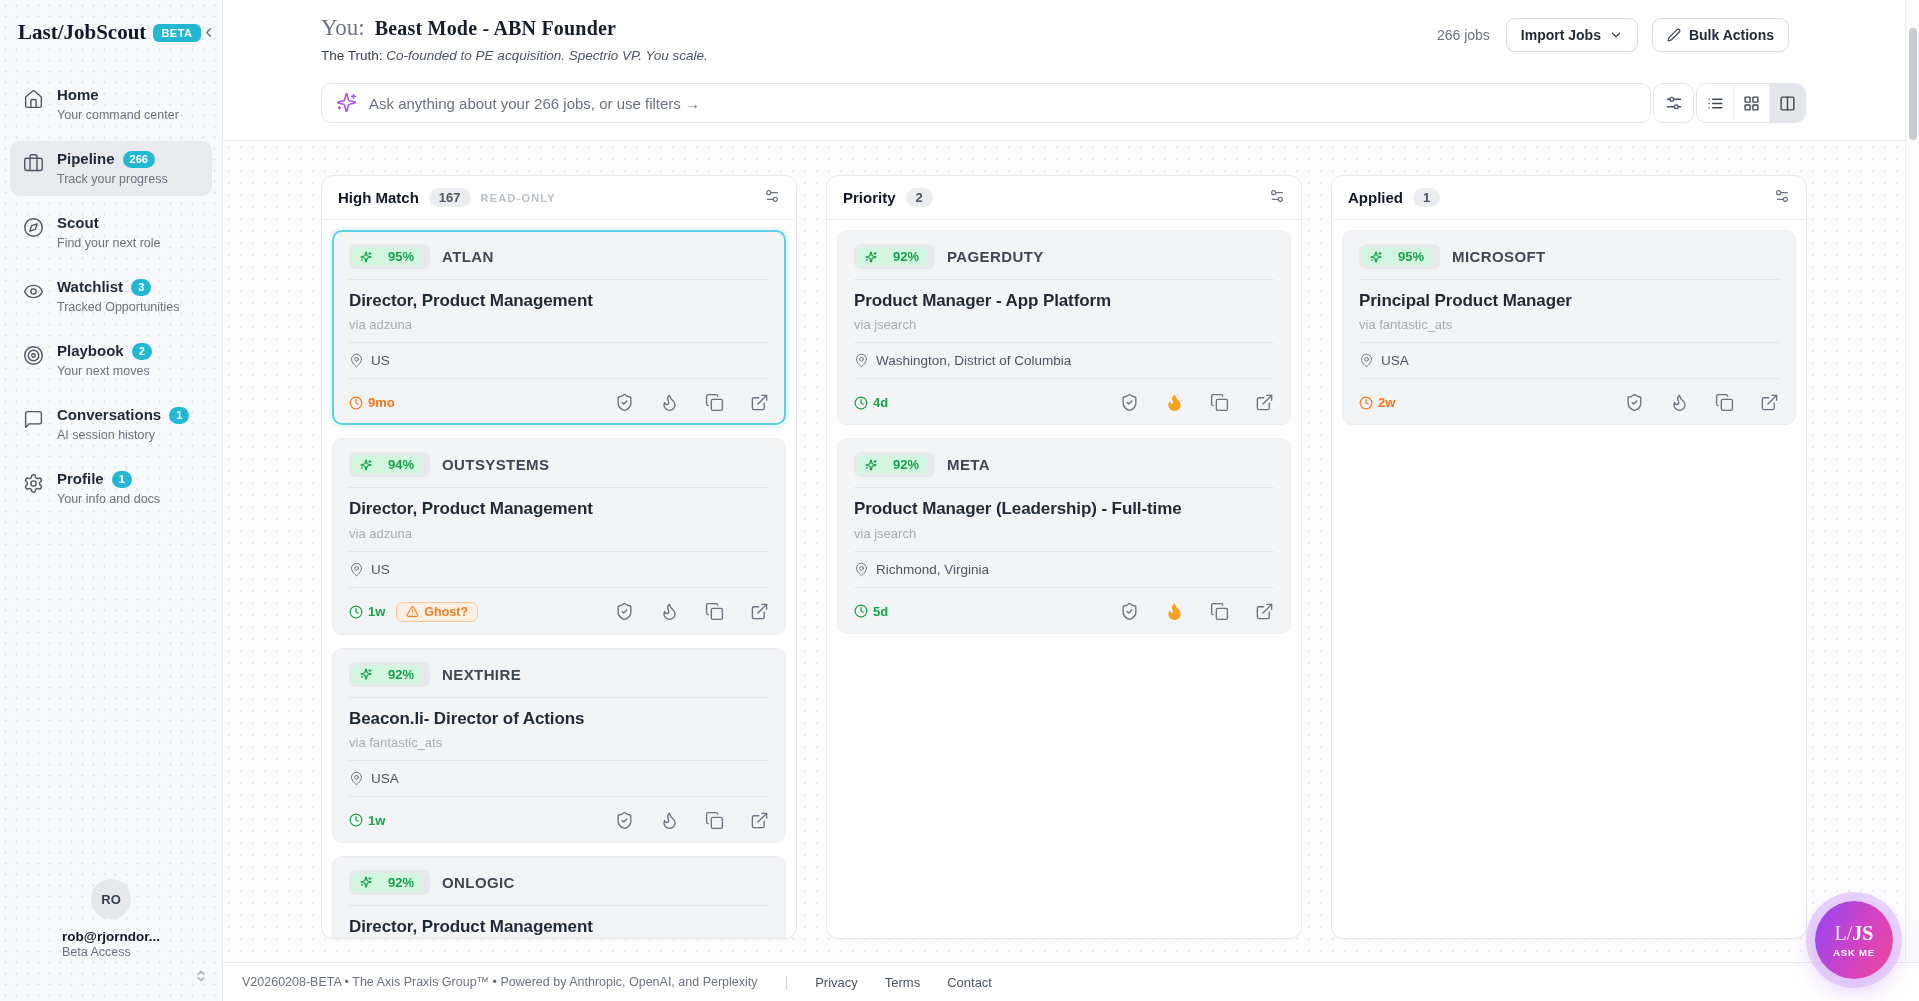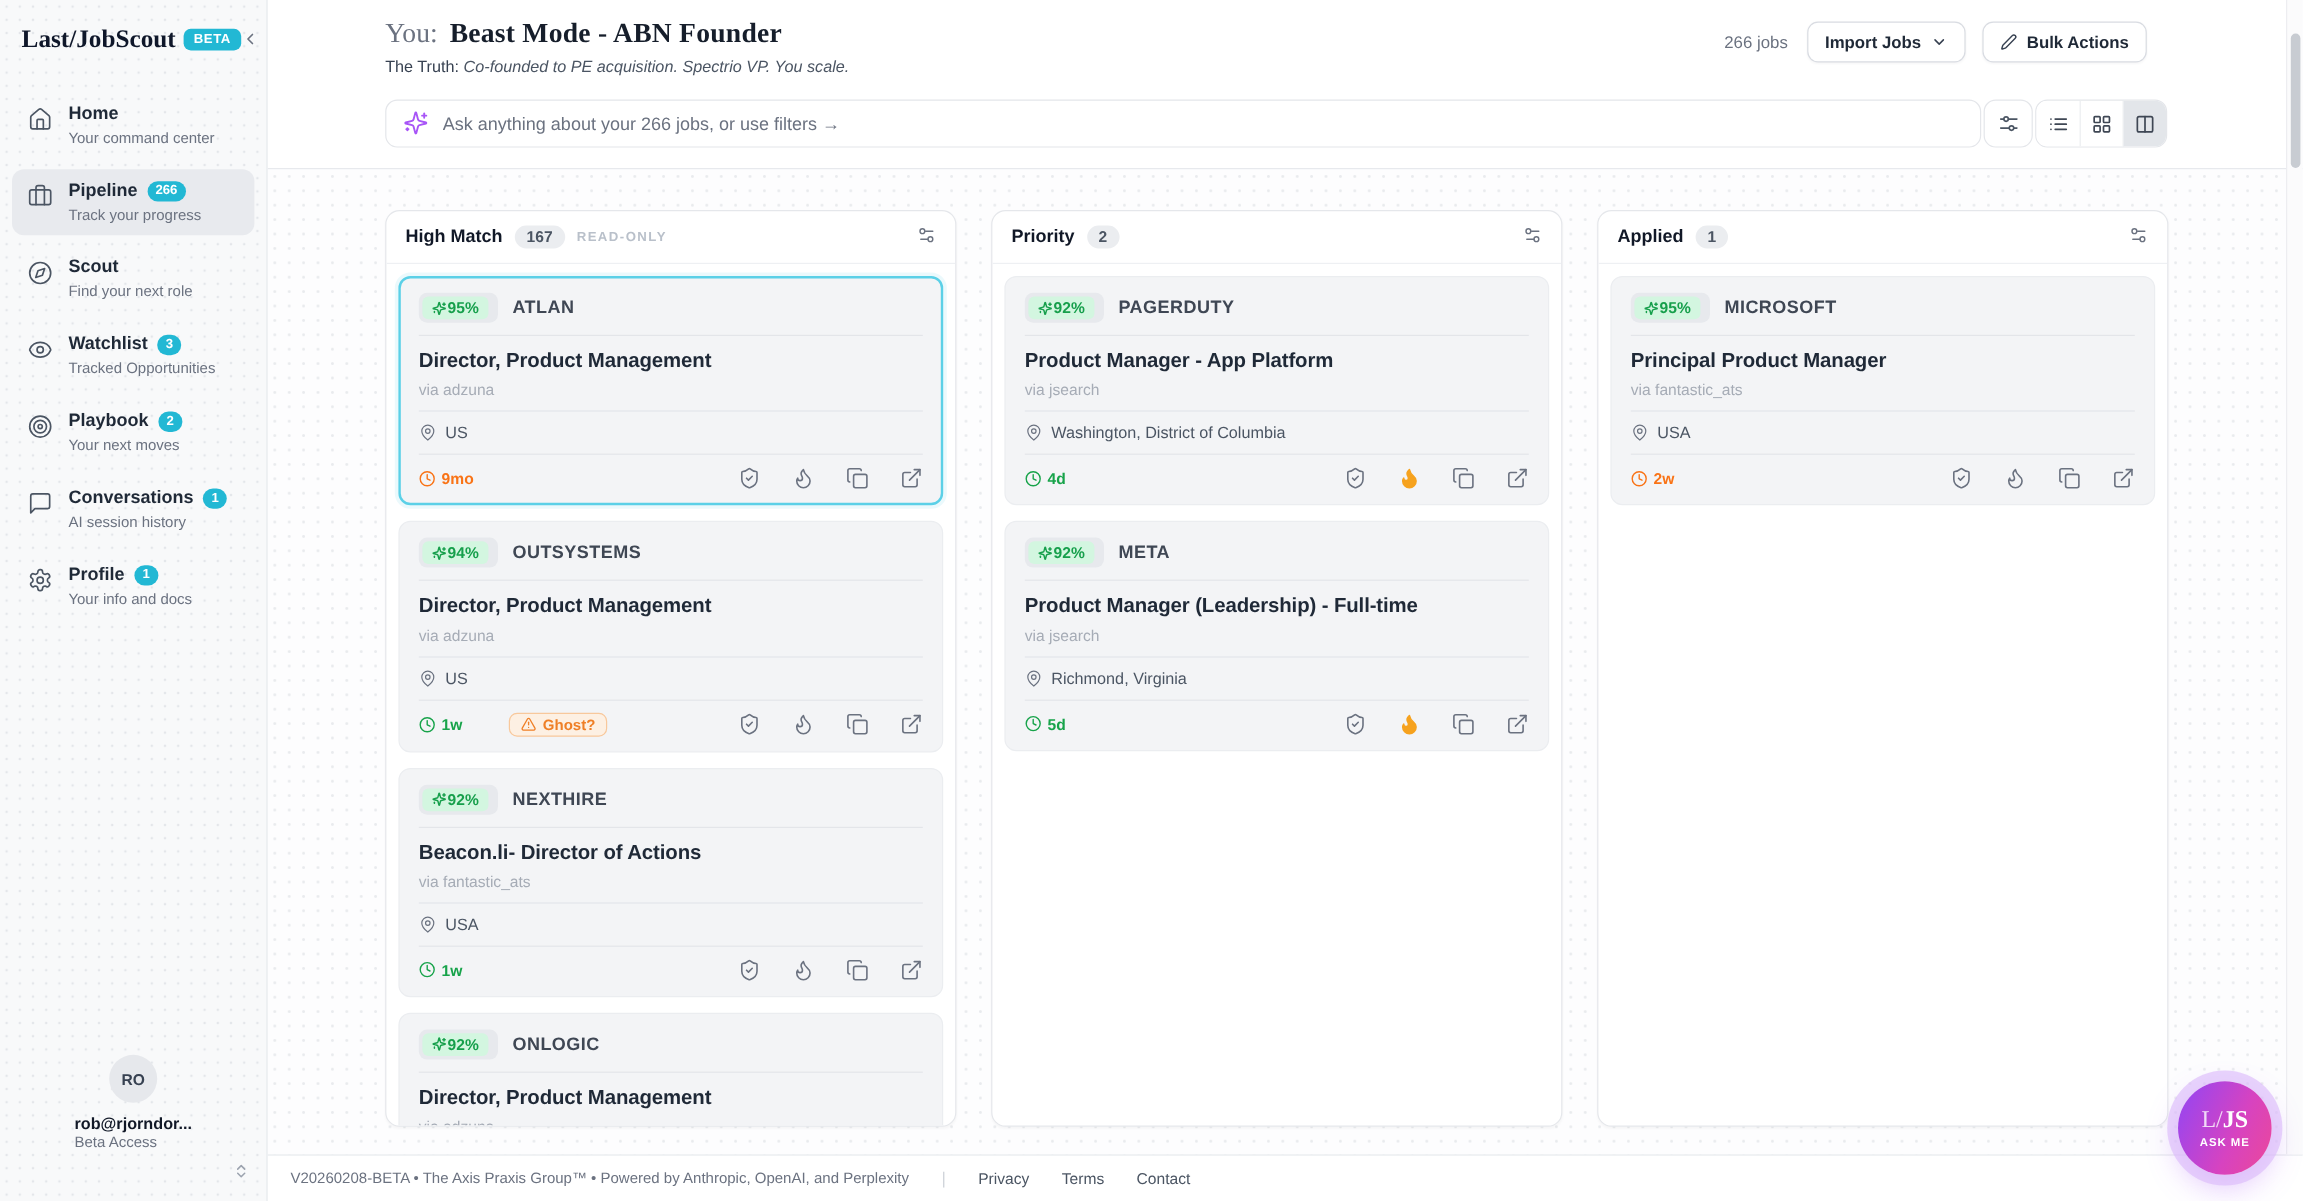--- a/index.html
+++ b/index.html
@@ -41,21 +41,21 @@
   .user-email { font-size:13.5px; font-weight:700; color:#111827; white-space:nowrap; }
   .user-plan { font-size:12.5px; color:#6b7280; margin-top:1px; }
   .user-caret { margin-left:auto; color:#9ca3af; display:flex; }
   .user-caret svg { width:14px; height:14px; }
 
   
   .main { flex:1; position:relative; display:flex; flex-direction:column; background:#fff; }
   .main-header { padding:15px 130px 0 98px; display:flex; justify-content:space-between; align-items:flex-start; }
   .title-row { display:flex; align-items:baseline; gap:10px; font-family:"Liberation Serif", serif; }
   .you-label { font-size:23px; color:#6b7280; }
-  .page-title { font-size:23px; font-weight:700; color:#161e2b; letter-spacing:.2px; }
+  .page-title { font-size:20px; font-weight:700; color:#161e2b; letter-spacing:.2px; }
   .subtitle { margin-top:7px; font-size:13.5px; color:#374151; }
   .subtitle em { color:#4b5563; }
   .header-right { display:flex; align-items:center; gap:14px; padding-top:3px; }
   .jobs-count { font-size:14px; color:#6b7280; margin-right:2px; }
   .btn { display:flex; align-items:center; gap:8px; background:#fff; border:1px solid #d9dce2; border-radius:9px;
     padding:8px 14px; font-size:14px; font-weight:700; color:#1f2937; cursor:pointer;
     font-family:"Liberation Sans",sans-serif; box-shadow:0 1px 2px rgba(16,24,40,.04); }
   .btn svg { width:14px; height:14px; color:#374151; }
 
   .search-row { display:flex; align-items:flex-end; gap:2px; padding:20px 113px 17px 98px; }
@@ -90,29 +90,29 @@
   .col-tag { font-size:11px; font-weight:700; letter-spacing:1.2px; color:#b9c0ca; }
   .col-settings { margin-left:auto; color:#6b7280; background:none; border:none; display:flex; cursor:pointer; }
   .col-settings svg { width:16px; height:16px; }
   .cards { padding:10px; display:flex; flex-direction:column; gap:13px; overflow:hidden; }
 
   .card { background:#f3f4f6; border:1px solid #ebedf0; border-radius:10px; padding:13px 16px 12px; flex:none; cursor:pointer; }
   .card.selected { border:2px solid #5bd0e7; padding:12px 15px 11px; box-shadow:0 0 0 3px rgba(91,208,231,.12); }
   .card-top { display:flex; align-items:center; gap:12px; }
   .match-wrap { background:#e7e9ed; border-radius:7px; padding:3px 8px 3px 3px; display:inline-flex; align-items:center; }
   .match-pill { background:#d3f6e0; color:#169f4b; font-size:13px; font-weight:700; border-radius:5px;
-    padding:2px 8px; display:inline-flex; align-items:center; gap:1px; }
+    padding:2px 8px; display:inline-flex; align-items:center; gap:16px; }
   .match-pill svg { width:12px; height:12px; }
   .company { font-size:15px; font-weight:700; color:#3f4754; letter-spacing:.4px; }
   .card-hr { height:1px; background:#e3e5e9; margin:10px 0; }
   .job-title { font-size:17px; font-weight:700; color:#1f2937; letter-spacing:-.1px; line-height:1.25; }
   .via { font-size:13px; color:#a6acb6; margin-top:6px; }
   .loc-row { display:flex; align-items:center; gap:7px; font-size:13.5px; color:#4b5563; }
   .loc-row svg { width:15px; height:15px; color:#6b7280; flex:none; }
-  .card-foot { display:flex; align-items:center; margin-top:2px;gap:28px; }
+  .card-foot { display:flex; align-items:center; margin-top:14px; }
   .age { display:flex; align-items:center; gap:5px; font-size:13px; font-weight:700; }
   .age svg { width:14px; height:14px; }
   .age.green { color:#17a34a; }
   .age.orange { color:#f97316; }
   .ghost-badge { margin-left:11px; display:inline-flex; align-items:center; gap:5px; border:1px solid #f8c89c;
     background:#fdf0e3; color:#ef7f26; font-size:12.5px; font-weight:700; padding:2px 9px; border-radius:7px; }
   .ghost-badge svg { width:13px; height:13px; }
   .actions { margin-left:auto; display:flex; align-items:center; gap:26px; }
   .action { background:none; border:none; color:#6b7280; display:flex; cursor:pointer; padding:0; }
   .action svg { width:19px; height:19px; }

